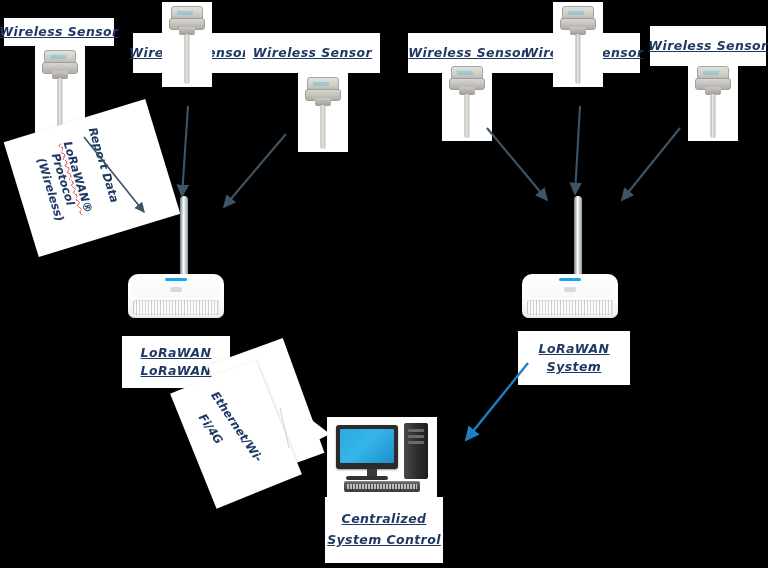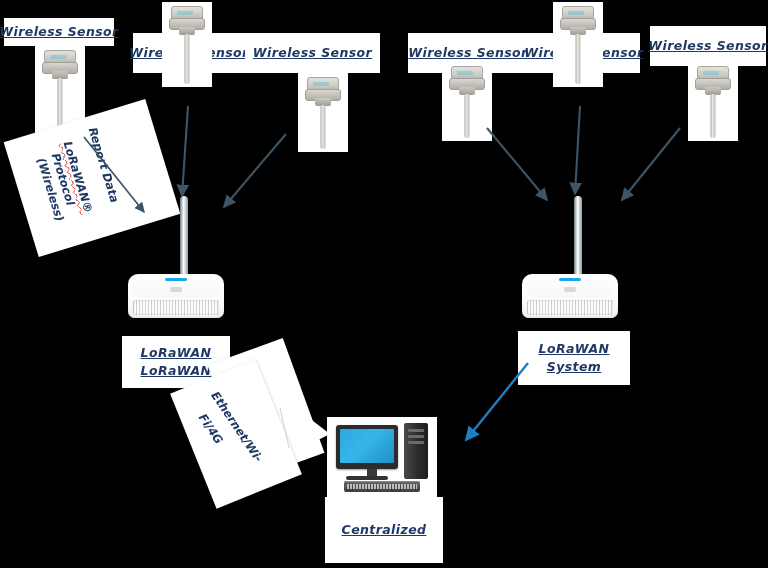--- a/index.html
+++ b/index.html
@@ -382,20 +382,21 @@
     <div class="base"></div>
     <div class="tower">
       <div class="bay" style="top:6px;"></div>
       <div class="bay" style="top:12px;"></div>
       <div class="bay" style="top:18px;"></div>
     </div>
     <div class="keyboard"></div>
   </div>
   <div class="card pc-label" style="left:325px; top:497px; width:118px; height:66px;">
     <span>Centralized</span>
+    <span>System Control</span>
   </div>
 
   <svg class="overlay" viewBox="0 0 768 568">
     <defs>
       <marker id="ahGrey" markerWidth="7" markerHeight="7" refX="5.4" refY="3" orient="auto">
         <path d="M0,0 L6.2,3 L0,6 z" fill="#3d5566"></path>
       </marker>
       <marker id="ahBlue" markerWidth="7" markerHeight="7" refX="5.4" refY="3" orient="auto">
         <path d="M0,0 L6.2,3 L0,6 z" fill="#1f7fc4"></path>
       </marker>

